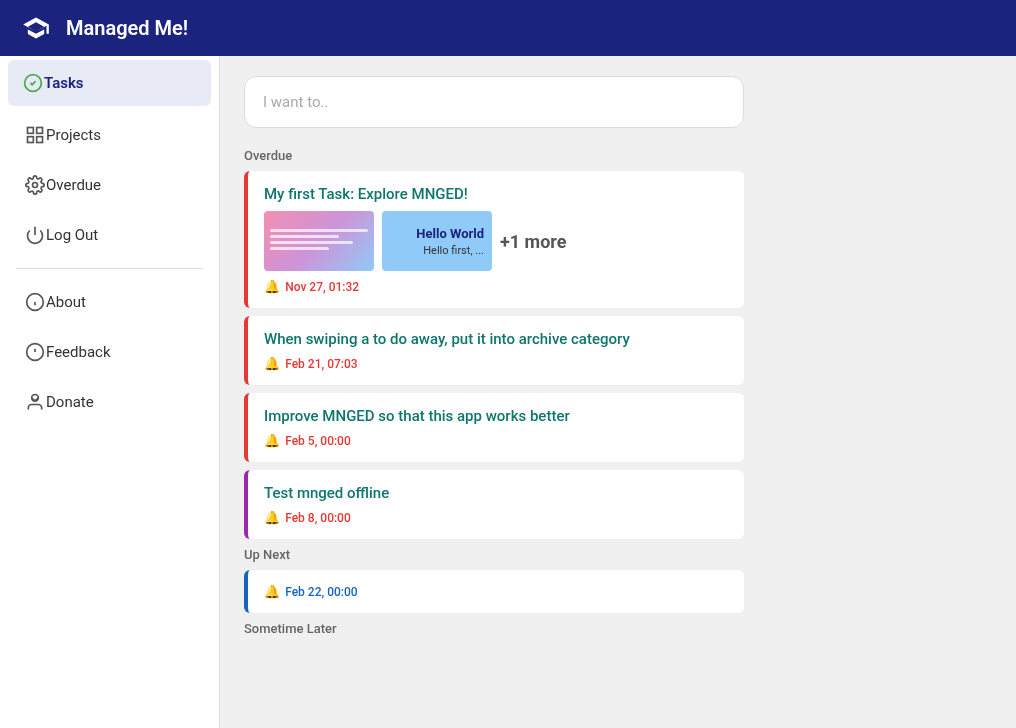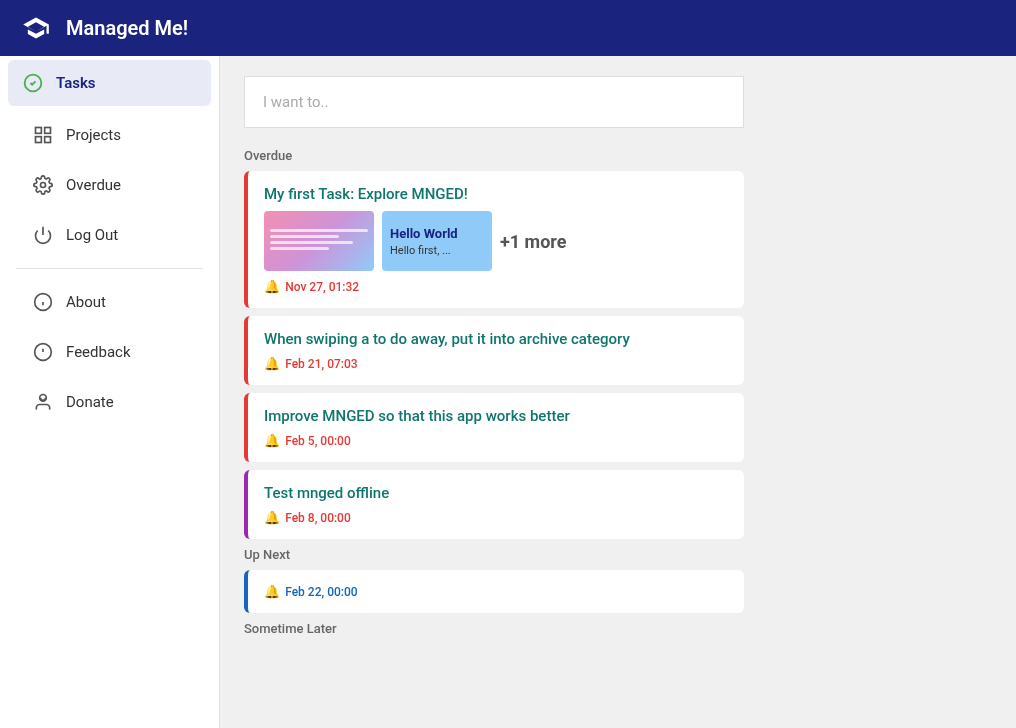--- a/index.html
+++ b/index.html
@@ -43,32 +43,32 @@
       border-right: 1px solid #e0e0e0;
     }
 
     .nav-item {
       display: flex;
       align-items: center;
       padding: 14px 20px;
       cursor: pointer;
       font-size: 15px;
       color: #333;
-      gap: 12px;
+      gap: 0;
     }
     .nav-item.active {
       background: #e8eaf6;
       color: #1a237e;
       font-weight: 600;
       border-radius: 6px;
       margin: 4px 8px;
       padding: 12px 14px;
     }
     .nav-item.active .nav-icon { color: #4caf50; }
-    .nav-item:not(.active) { padding: 14px 32px; }
+    .nav-item:not(.active) { padding: 14px 24px; }
     .nav-icon {
       width: 22px; height: 22px;
       display: flex; align-items: center; justify-content: center;
       flex-shrink: 0;
     }
     .nav-icon svg { width: 20px; height: 20px; }
 
     .nav-divider { height: 1px; background: #e0e0e0; margin: 8px 16px; }
 
     
@@ -76,21 +76,21 @@
       flex: 1;
       overflow-y: auto;
       padding: 20px 24px;
       background: #f0f0f0;
     }
 
     
     .search-bar {
       background: white;
       border: 1px solid #ddd;
-      border-radius: 0;
+      border-radius: 12px;
       padding: 16px 18px;
       font-size: 15px;
       color: #aaa;
       margin-bottom: 20px;
       width: 100%;
       max-width: 500px;
       cursor: text;
     }
 
     
@@ -120,20 +120,21 @@
       font-weight: 500;
       color: #0f766e;
       margin-bottom: 8px;
     }
 
     .task-attachments {
       display: flex;
       gap: 8px;
       margin-bottom: 8px;
       align-items: center;
+      text-align: right;
     }
 
     .attachment-thumb {
       width: 110px;
       height: 60px;
       border-radius: 4px;
       overflow: hidden;
       background: #f8bbd0;
       position: relative;
     }

